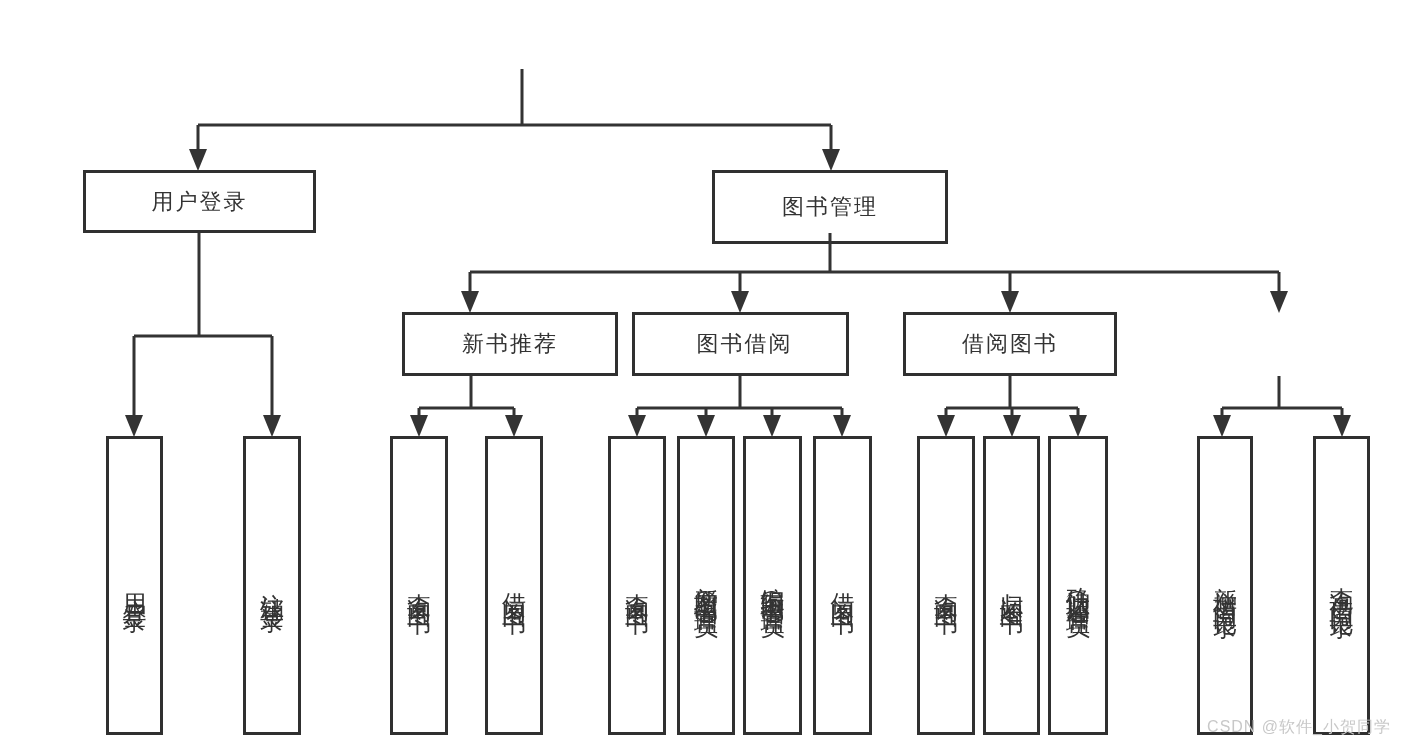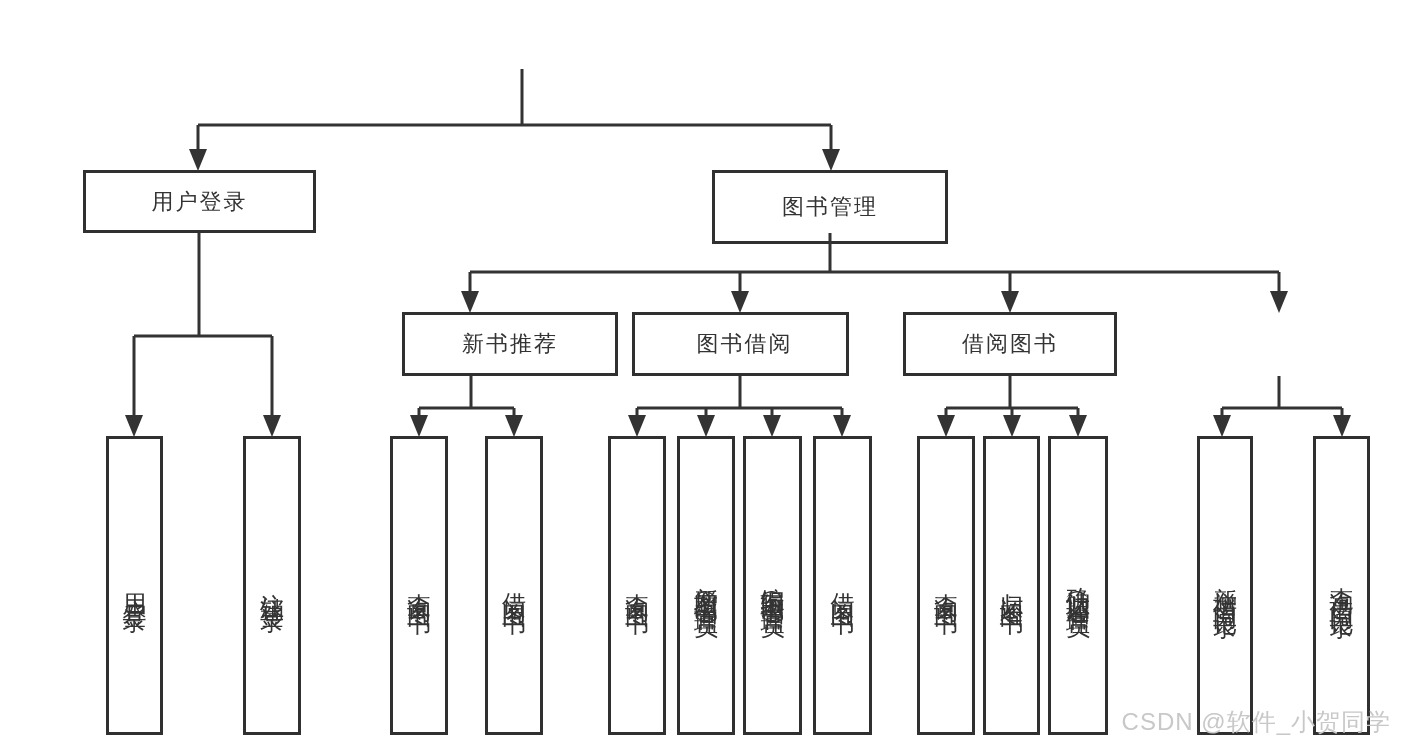--- a/index.html
+++ b/index.html
@@ -40,21 +40,21 @@
     writing-mode: vertical-rl;
     font-size: 24px;
     letter-spacing: 6px;
     color: #333333;
     line-height: 1;
   }
   .watermark {
     position: absolute;
     right: 14px;
     bottom: 9px;
-    font-size: 24px;
+    font-size: 16px;
     color: #c8c8c8;
     letter-spacing: 1px;
     z-index: 5;
     white-space: nowrap;
   }
 </style>
 </head>
 <body>
 
 <div class="stage">

